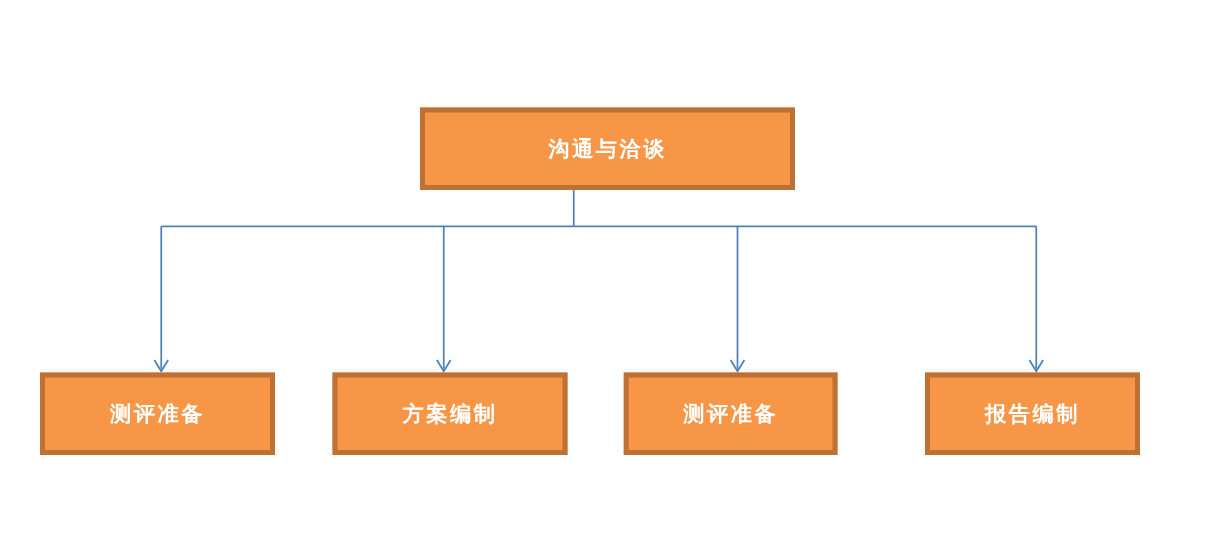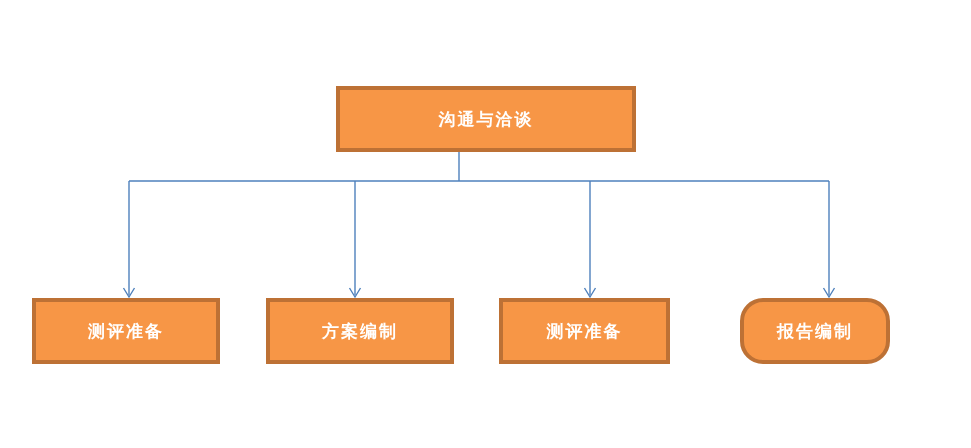--- a/index.html
+++ b/index.html
@@ -45,21 +45,21 @@
     color: var(--text-color);
     font-weight: bold;
     font-size: 17px;
     letter-spacing: 2px;
     white-space: nowrap;
   }
   .node.root  { left: 336px; top: 86px;  width: 300px; }
   .node.c1    { left: 32px;  top: 298px; width: 188px; }
   .node.c2    { left: 266px; top: 298px; width: 188px; }
   .node.c3    { left: 499px; top: 298px; width: 171px; }
-  .node.c4    { left: 740px; top: 298px; width: 150px; border-radius: 23px; }
+  .node.c4    { left: 740px; top: 298px; width: 172px; }
 </style>
 </head>
 <body>
 
 <div class="canvas">
 
   <svg class="connectors" width="971" height="448" viewBox="0 0 971 448" aria-hidden="true">
 
     <path d="M459,152 L459,181"></path>
 

